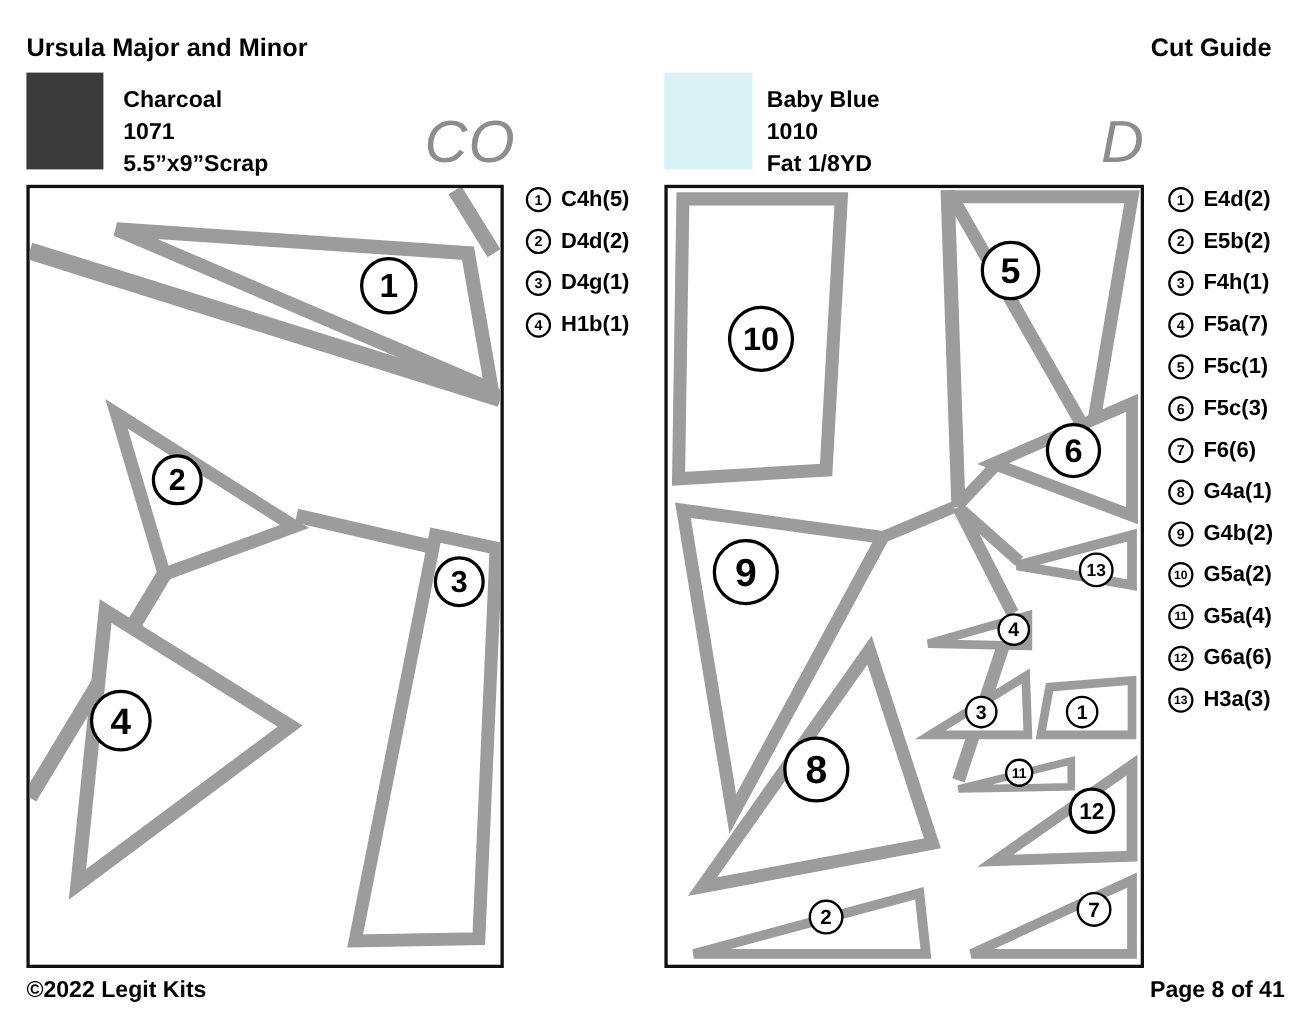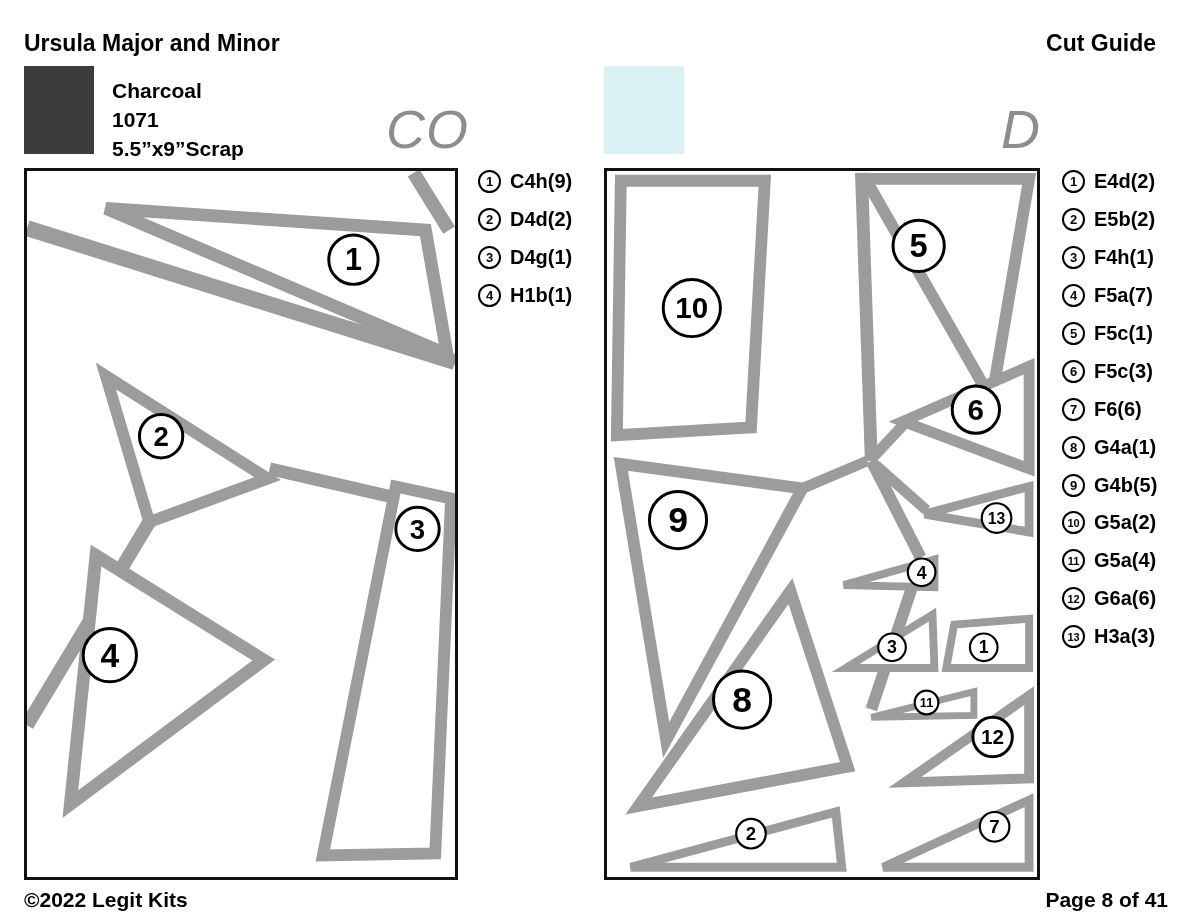--- a/index.html
+++ b/index.html
@@ -54,20 +54,25 @@
 
   <div class="swatch sw-left" style="background: rgb(59, 59, 59);"></div>
   <div class="fabric-text ft-left">
     <div>Charcoal</div>
     <div>1071</div>
     <div>5.5”x9”Scrap</div>
   </div>
   <div class="section-label co">CO</div>
 
   <div class="swatch sw-right" style="background: rgb(217, 241, 242);"></div>
+  <div class="fabric-text ft-right">
+    <div>Baby Blue</div>
+    <div>1010</div>
+    <div>Fat 1/8YD</div>
+  </div>
   <div class="section-label d">D</div>
 
   <svg class="panel p-left" viewBox="0 0 434 712">
       <line x1="0" y1="56" x2="434" y2="192" stroke="#9c9c9c" stroke-width="16"></line>
       <line x1="392" y1="0" x2="428" y2="58" stroke="#9c9c9c" stroke-width="14"></line>
       <line x1="246" y1="300" x2="376" y2="330" stroke="#9c9c9c" stroke-width="13"></line>
       <line x1="124" y1="354" x2="0" y2="560" stroke="#9c9c9c" stroke-width="14"></line>
       <polygon points="80,36 404,58 426,184" fill="#ffffff" stroke="#9c9c9c" stroke-width="13"></polygon>
       <polygon points="80,206 244,310 124,354" fill="#ffffff" stroke="#9c9c9c" stroke-width="12"></polygon>
       <polygon points="374,318 430,330 414,690 300,692" fill="#ffffff" stroke="#9c9c9c" stroke-width="12"></polygon>
@@ -77,21 +82,21 @@
       <circle cx="136" cy="267" r="22" fill="#ffffff" stroke="#000" stroke-width="3"></circle>
       <text x="136" y="276.8" font-size="28" text-anchor="middle">2</text>
       <circle cx="396" cy="361" r="22" fill="#ffffff" stroke="#000" stroke-width="3"></circle>
       <text x="396" y="370.8" font-size="28" text-anchor="middle">3</text>
       <circle cx="84" cy="489" r="27" fill="#ffffff" stroke="#000" stroke-width="3"></circle>
       <text x="84" y="500.9" font-size="34" text-anchor="middle">4</text>
     </svg>
   <div class="legend lg-left">
       <div class="legend-row">
         <span class="legend-circle">1</span>
-        <span class="legend-label">C4h(9)</span>
+        <span class="legend-label">C4h(5)</span>
       </div>
       <div class="legend-row">
         <span class="legend-circle">2</span>
         <span class="legend-label">D4d(2)</span>
       </div>
       <div class="legend-row">
         <span class="legend-circle">3</span>
         <span class="legend-label">D4g(1)</span>
       </div>
       <div class="legend-row">
@@ -175,21 +180,21 @@
       <div class="legend-row">
         <span class="legend-circle">7</span>
         <span class="legend-label">F6(6)</span>
       </div>
       <div class="legend-row">
         <span class="legend-circle">8</span>
         <span class="legend-label">G4a(1)</span>
       </div>
       <div class="legend-row">
         <span class="legend-circle">9</span>
-        <span class="legend-label">G4b(5)</span>
+        <span class="legend-label">G4b(2)</span>
       </div>
       <div class="legend-row">
         <span class="legend-circle" style="font-size: 11px;">10</span>
         <span class="legend-label">G5a(2)</span>
       </div>
       <div class="legend-row">
         <span class="legend-circle" style="font-size: 11px;">11</span>
         <span class="legend-label">G5a(4)</span>
       </div>
       <div class="legend-row">

